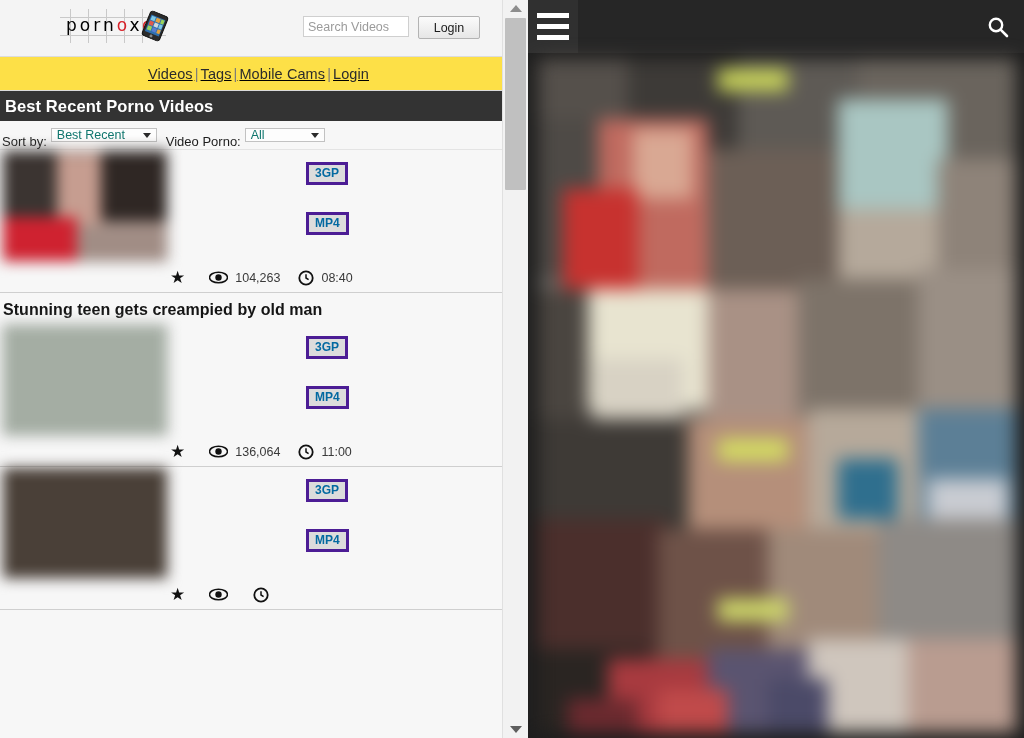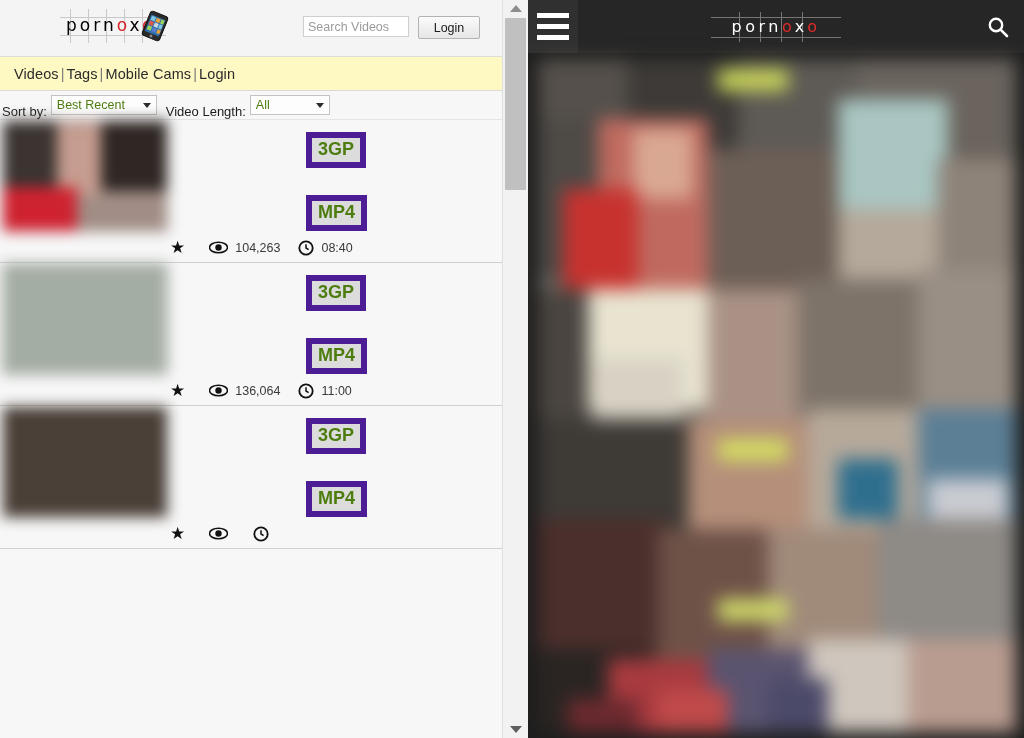--- a/index.html
+++ b/index.html
@@ -120,25 +120,26 @@
     font-family: "Liberation Sans", sans-serif;
     font-size: 12.5px;
     color: #1a1a1a;
     cursor: pointer;
     padding: 0 8px;
   }
 
   
   .nav-bar {
     height: 33px;
-    background: #fef9c3;
+    background: #fde047;
     border-bottom: 1px solid #dadada;
     display: flex;
     align-items: center;
-    justify-content: flex-start;
+    justify-content: center;
+    text-decoration: underline;
   }
   .nav-inner {
     font-size: 14.5px;
     color: #2b2b2b;
     letter-spacing: .1px;
     padding-left: 14px;
   }
   .nav-inner a {
     color: #2b2b2b;
     text-decoration: none;
@@ -165,27 +166,27 @@
     display: flex;
     align-items: center;
     padding-left: 2px;
     border-bottom: 1px solid #e4e4e4;
     font-size: 13px;
     color: #1d1d1d;
   }
   .filter-label { margin-right: 4px; margin-top: 12px; }
   .sel {
     position: relative;
-    height: 20px;
+    height: 14px;
     border: 1px solid #c2c2c2;
     background: #fdfdfd;
     display: inline-flex;
     align-items: center;
     font-size: 12.5px;
-    color: #4d7c0f;
+    color: #0f766e;
     padding: 0 8px 0 5px;
     box-sizing: border-box;
     cursor: pointer;
     margin-right: 9px;
   }
   .sel.w1 { width: 106px; }
   .sel.w2 { width: 80px; }
   .sel .caret {
     position: absolute;
     right: 5px;
@@ -233,23 +234,23 @@
   .formats {
     position: absolute;
     left: 306px;
     top: 12px;
     display: flex;
     flex-direction: column;
     gap: 27px;
   }
   .fmt {
     background: #dcdcdc;
-    border: 6px solid #4c1d95;
-    color: #4d7c0f;
-    font-size: 18px;
+    border: 3px solid #4c1d95;
+    color: #0369a1;
+    font-size: 12px;
     font-weight: bold;
     padding: 1px 6px 2px;
     cursor: pointer;
     text-align: center;
     align-self: flex-start;
   }
   .stats {
     display: flex;
     align-items: center;
     padding-top: 7px;
@@ -442,28 +443,29 @@
           <button class="search-button">Login</button>
         </div>
       </div>
 
       <div class="nav-bar">
         <div class="nav-inner">
           <a href="#">Videos</a><span class="nav-sep">|</span><a href="#">Tags</a><span class="nav-sep">|</span><a href="#">Mobile Cams</a><span class="nav-sep">|</span><a href="#">Login</a>
         </div>
       </div>
 
+      <div class="section-title">Best Recent Porno Videos</div>
 
       <div class="filter-bar">
         <span class="filter-label">Sort by:</span>
         <span class="sel w1">
           <span>Best Recent</span>
           <span class="caret"></span>
         </span>
-        <span class="filter-label">Video Length:</span>
+        <span class="filter-label">Video Porno:</span>
         <span class="sel w2">
           <span>All</span>
           <span class="caret"></span>
         </span>
       </div>
 
       <div class="video-item">
         <div class="video-body">
           <div class="thumb" style="background:#a18d85">
             <span class="l1" style="left:-6px;top:-6px;width:60px;height:72px;background:#3b3431"></span>
@@ -492,20 +494,21 @@
             <svg width="16" height="16" viewBox="0 0 16 16">
                 <circle cx="8" cy="8" r="6.7" fill="none" stroke="#111" stroke-width="1.8"></circle>
                 <path d="M8 4.2 V8 L10.6 9.6" fill="none" stroke="#111" stroke-width="1.5"></path>
               </svg>
           </span>
           <span class="val">08:40</span>
         </div>
       </div>
 
       <div class="video-item">
+        <div class="video-title">Stunning teen gets creampied by old man</div>
         <div class="video-body">
           <div class="thumb" style="background:#a4ada3">
             <span style="left:-6px;top:-6px;width:76px;height:124px;background:#8a6a56"></span>
             <span style="left:64px;top:-6px;width:110px;height:64px;background:#b6c8bd"></span>
             <span style="left:64px;top:54px;width:110px;height:64px;background:#a9bdb2"></span>
             <span style="left:10px;top:40px;width:56px;height:50px;background:#5e4133"></span>
             <span style="left:-6px;top:84px;width:96px;height:34px;background:#b0876c"></span>
             <span style="left:84px;top:86px;width:54px;height:32px;background:#cdbdad"></span>
           </div>
           <div class="formats">
@@ -578,31 +581,20 @@
       </div>
     </div>
   </div>
 
   <div id="right-pane">
     <div class="m-header">
       <div class="m-burger">
         <span></span>
         <span></span>
         <span></span>
-      </div>
-      <div class="m-logo">
-        <div class="mgrid">
-          <i style="left:28px"></i>
-            <i style="left:49px"></i>
-            <i style="left:70px"></i>
-            <i style="left:91px"></i>
-          <b style="top:5px"></b>
-            <b style="top:25px"></b>
-        </div>
-        <div class="m-logo-text"><span>porn</span><span class="r">o</span><span>x</span><span class="r">o</span></div>
       </div>
       <div class="m-search">
         <svg width="24" height="24" viewBox="0 0 24 24">
             <circle cx="10" cy="10" r="6.2" fill="none" stroke="#fff" stroke-width="2.4"></circle>
             <line x1="14.6" y1="14.6" x2="21" y2="21" stroke="#fff" stroke-width="2.6" stroke-linecap="round"></line>
           </svg>
       </div>
     </div>
 
     <div class="m-frame">

